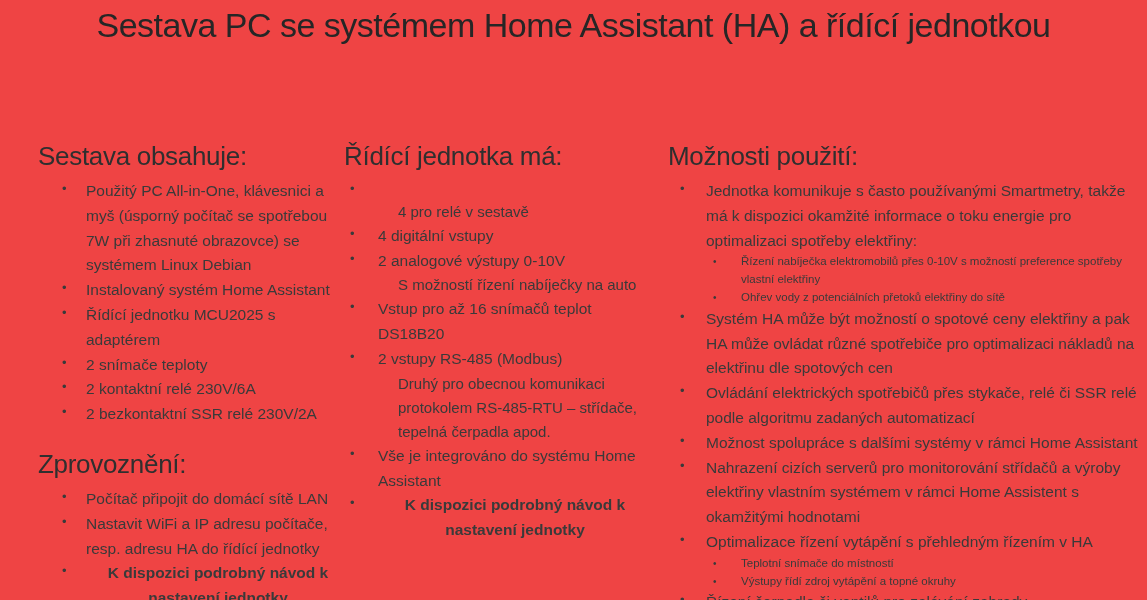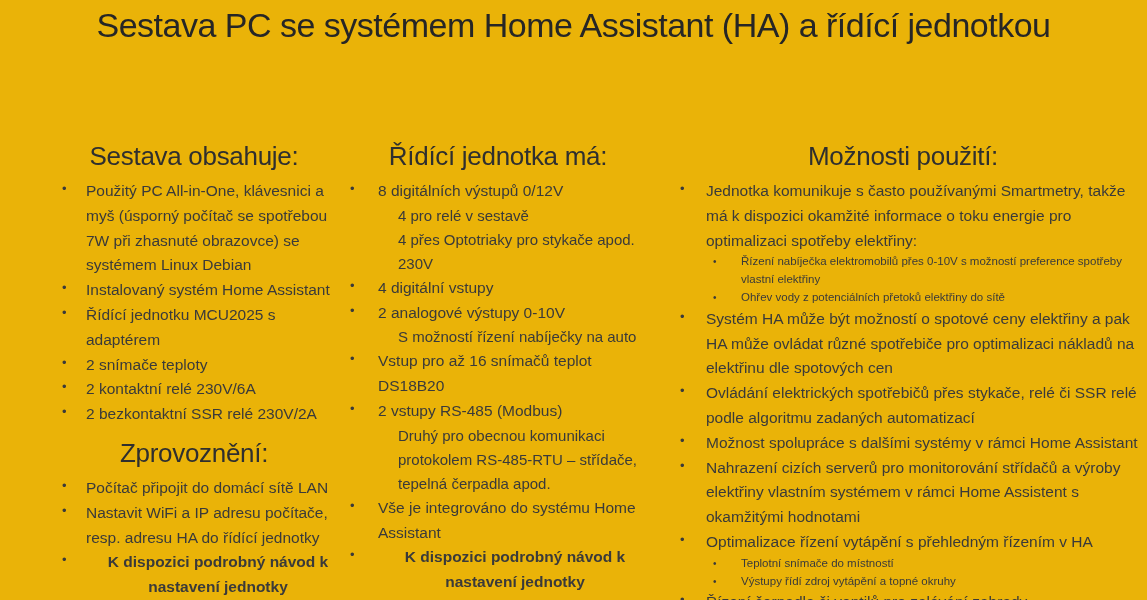--- a/index.html
+++ b/index.html
@@ -4,21 +4,21 @@
 <style>
   html, body {
     margin: 0;
     padding: 0;
     background: #ffffff;
   }
   .slide {
     position: relative;
     width: 1147px;
     height: 600px;
-    background: #eab308;
+    background: #ef4444;
     overflow: hidden;
     font-family: "Liberation Sans", sans-serif;
     color: #3a3a3a;
   }
   .title {
     position: absolute;
     top: 6px;
     left: 0;
     right: 0;
     margin: 0;
@@ -40,23 +40,22 @@
   .col-1 { left: 38px;  width: 312px; }
   .col-2 { left: 344px; width: 308px; }
   .col-3 { left: 668px; width: 470px; }
 
   .section-heading {
     margin: 0 0 7px 0;
     font-size: 26px;
     font-weight: 400;
     letter-spacing: -0.3px;
     color: #2f2f2f;
-    text-align: center;
-  }
-  .section-heading.later { margin-top: 11px; }
+  }
+  .section-heading.later { margin-top: 22px; }
 
   .item { display: flex; align-items: flex-start; }
   .item .bullet {
     flex: 0 0 24px;
     text-align: left;
     font-size: 13px;
   }
   .item .text { flex: 1 1 auto; }
 
   .item.level1 { font-size: 15.5px; line-height: 1.6; }
@@ -125,27 +124,23 @@
             <span class="bullet">•</span>
             <span class="text">K dispozici podrobný návod k nastavení jednotky</span>
           </div>
         </div>
       </div>
       <div class="col col-2">
         <h2 class="section-heading">Řídící jednotka má:</h2>
         <div class="list">
           <div class="item level1">
             <span class="bullet">•</span>
-            <span class="text">8 digitálních výstupů 0/12V</span>
           </div>
           <div class="item level2">
             <span class="text">4 pro relé v sestavě</span>
-          </div>
-          <div class="item level2">
-            <span class="text">4 přes Optotriaky pro stykače apod. 230V</span>
           </div>
           <div class="item level1">
             <span class="bullet">•</span>
             <span class="text">4 digitální vstupy</span>
           </div>
           <div class="item level1">
             <span class="bullet">•</span>
             <span class="text">2 analogové výstupy 0-10V</span>
           </div>
           <div class="item level2">

